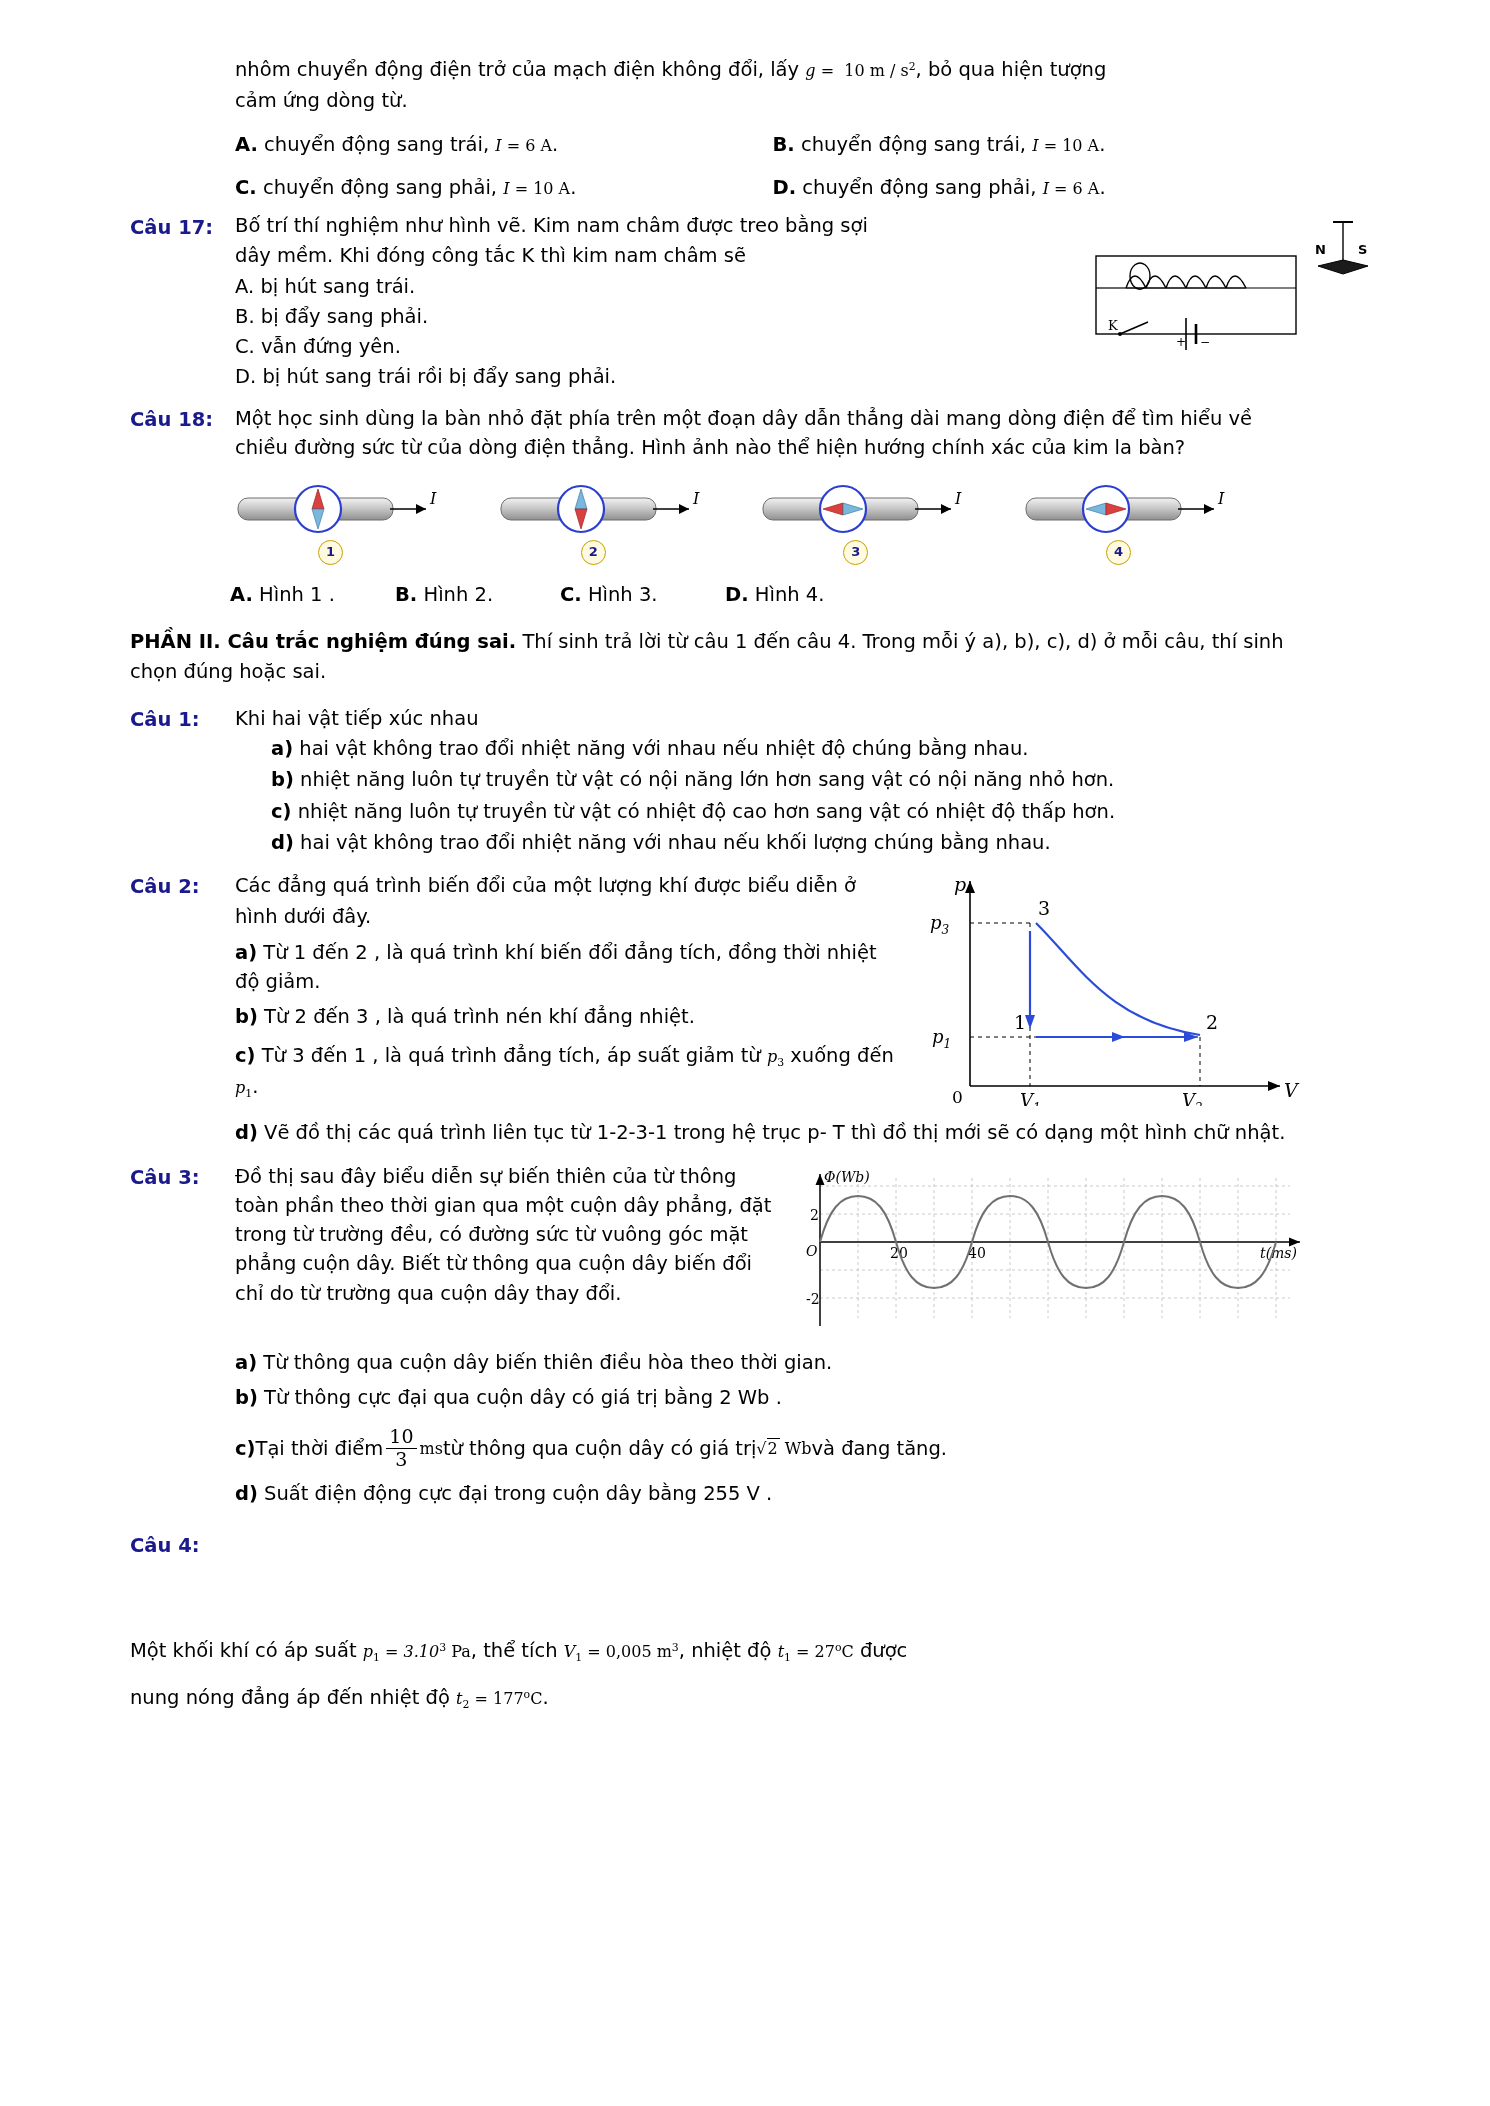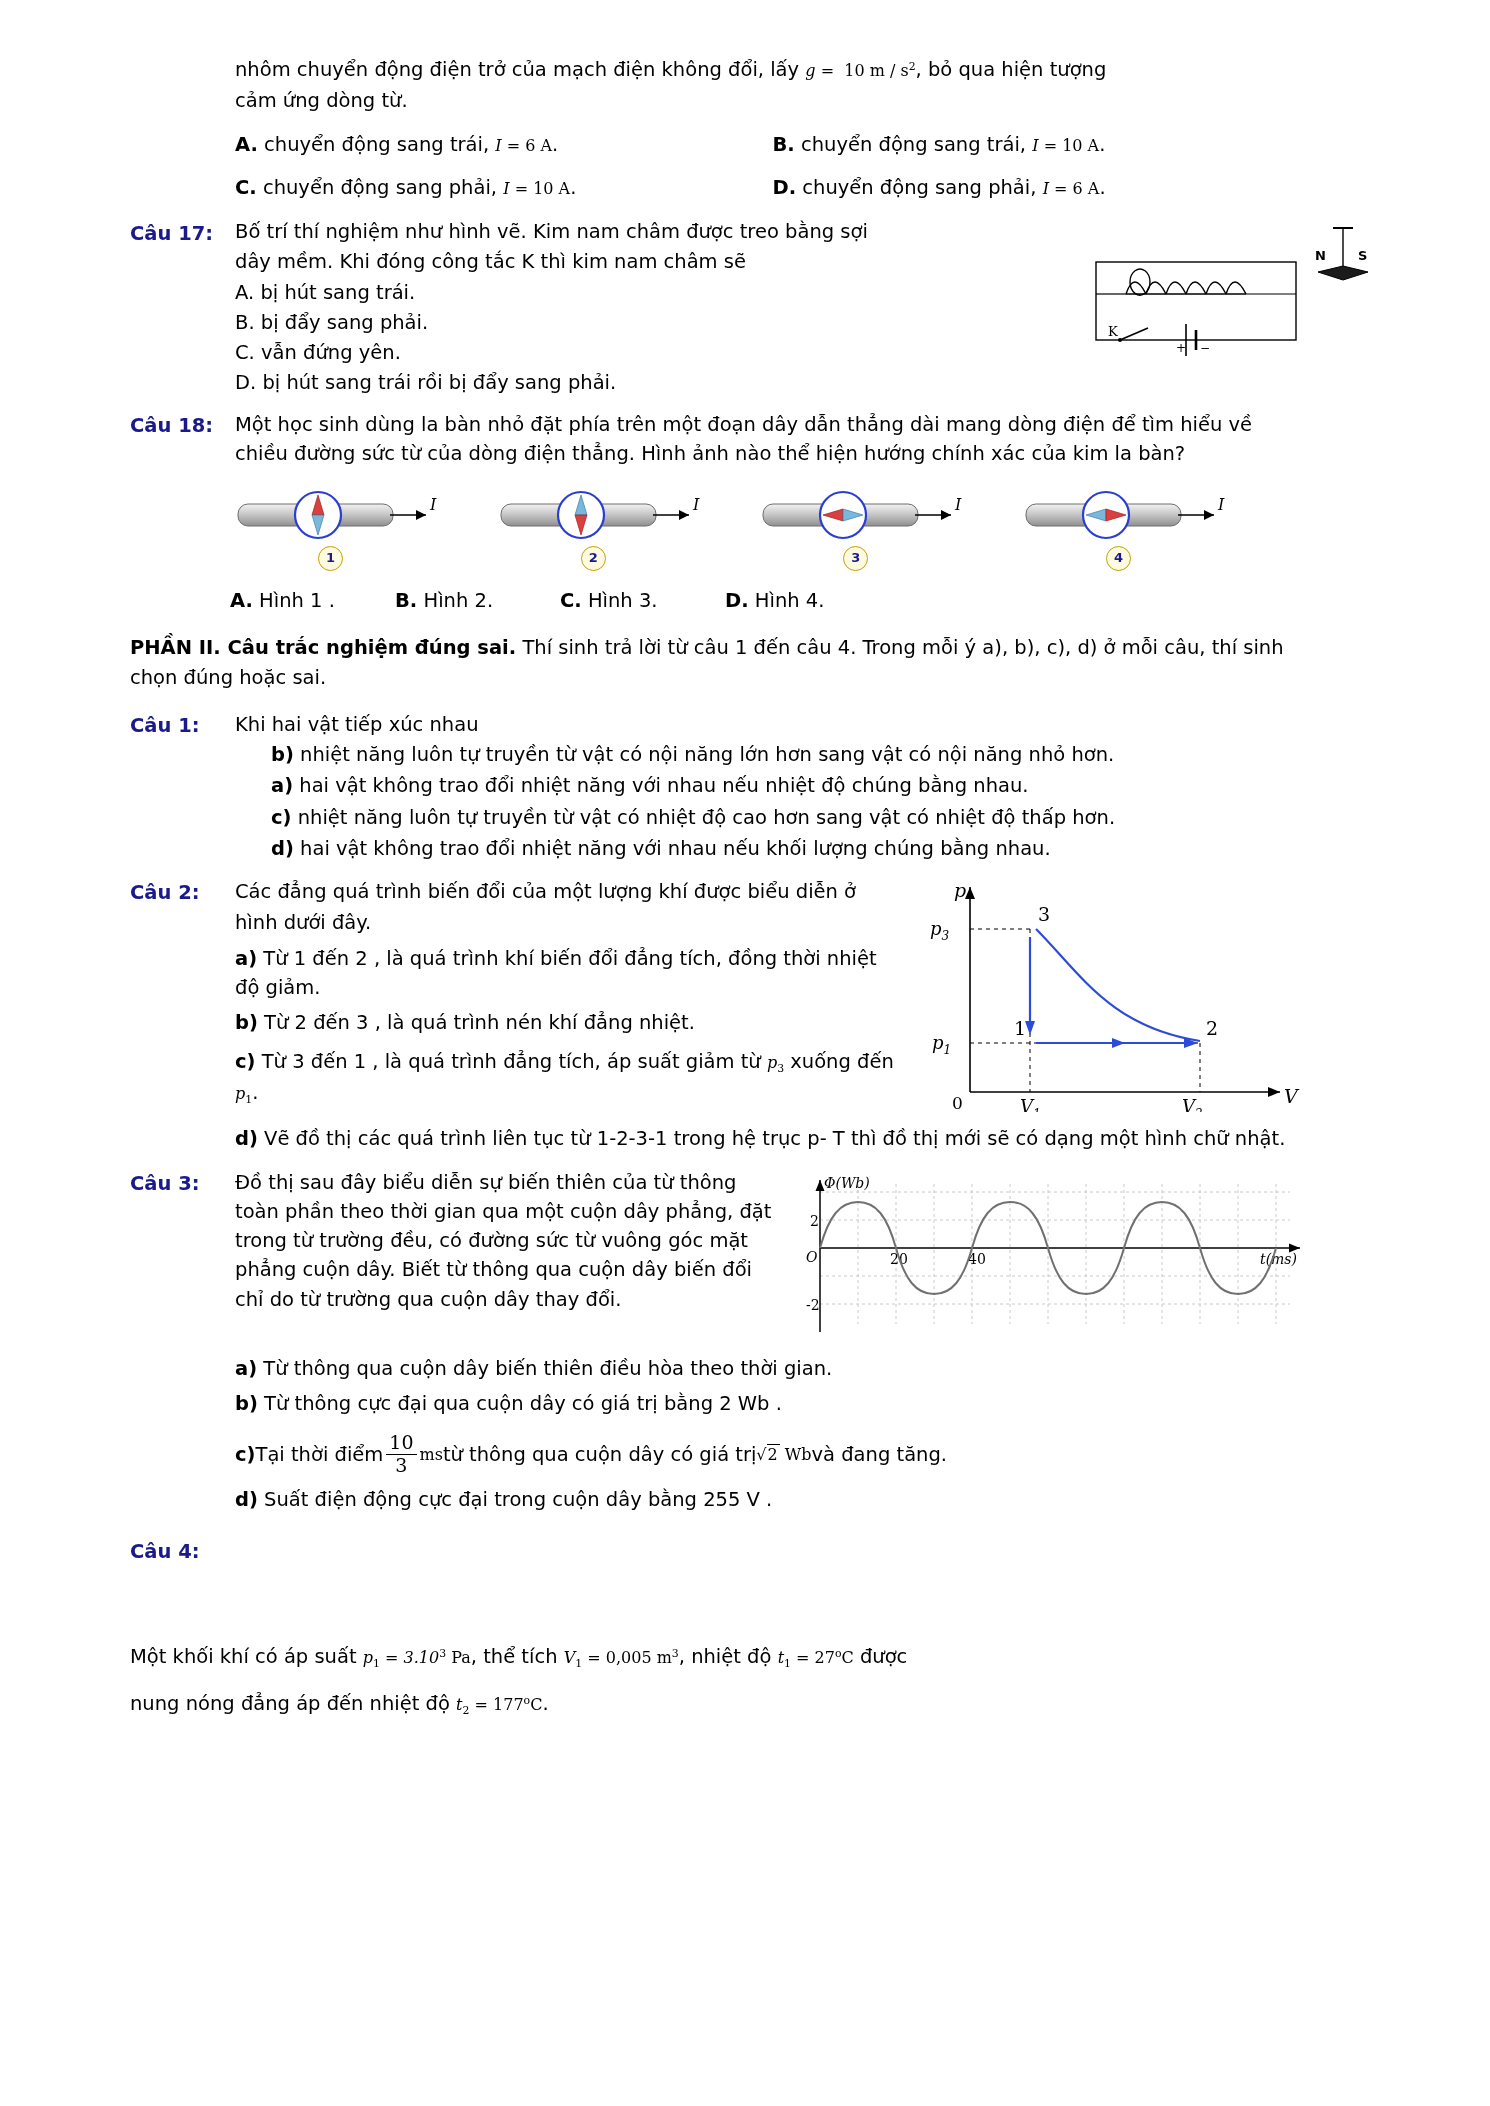--- a/index.html
+++ b/index.html
@@ -179,21 +179,21 @@
       <span>chuyển động sang phải,</span>
       <span class="math">I&nbsp;=&nbsp;<span class="up">10 A</span></span><span>.</span>
     </div>
     <div>
       <span class="ans-b">D.</span>
       <span>chuyển động sang phải,</span>
       <span class="math">I&nbsp;=&nbsp;<span class="up">6 A</span></span><span>.</span>
     </div>
   </div>
 
-  <div class="row q17wrap" style="margin-top:16px;">
+  <div class="row q17wrap" style="margin-top:10px;">
     <div class="qlabel">Câu 17:</div>
     <div class="qbody tight">
       <div class="para">Bố trí thí nghiệm như hình vẽ. Kim nam châm được treo bằng sợi</div>
       <div class="para">dây mềm. Khi đóng công tắc K thì kim nam châm sẽ</div>
       <div class="para">A. bị hút sang trái.</div>
       <div class="para">B. bị đẩy sang phải.</div>
       <div class="para">C. vẫn đứng yên.</div>
       <div class="para">D. bị hút sang trái rồi bị đẩy sang phải.</div>
     </div>
 
@@ -310,22 +310,22 @@
 
   <div class="phan">
     <b>PHẦN II. Câu trắc nghiệm đúng sai.</b><span> Thí sinh trả lời từ câu 1 đến câu 4. Trong mỗi ý a), b), c), d) ở mỗi câu, thí sinh chọn đúng hoặc sai.</span>
   </div>
 
   <div class="row" style="margin-top:6px;">
     <div class="qlabel">Câu 1:</div>
     <div class="qbody">Khi hai vật tiếp xúc nhau</div>
   </div>
   <div class="indent-body">
+    <div class="sub-item"><b>a)</b><span> hai vật không trao đổi nhiệt năng với nhau nếu nhiệt độ chúng bằng nhau.</span></div>
     <div class="sub-item"><b>b)</b><span> nhiệt năng luôn tự truyền từ vật có nội năng lớn hơn sang vật có nội năng nhỏ hơn.</span></div>
-    <div class="sub-item"><b>a)</b><span> hai vật không trao đổi nhiệt năng với nhau nếu nhiệt độ chúng bằng nhau.</span></div>
     <div class="sub-item"><b>c)</b><span> nhiệt năng luôn tự truyền từ vật có nhiệt độ cao hơn sang vật có nhiệt độ thấp hơn.</span></div>
     <div class="sub-item"><b>d)</b><span> hai vật không trao đổi nhiệt năng với nhau nếu khối lượng chúng bằng nhau.</span></div>
   </div>
 
   <div class="row" style="margin-top:14px;">
     <div class="qlabel">Câu 2:</div>
     <div class="qbody flexfig">
       <div class="q2text">
         <div class="para">Các đẳng quá trình biến đổi của một lượng khí được biểu diễn ở</div>
         <div class="para">hình dưới đây.</div>

